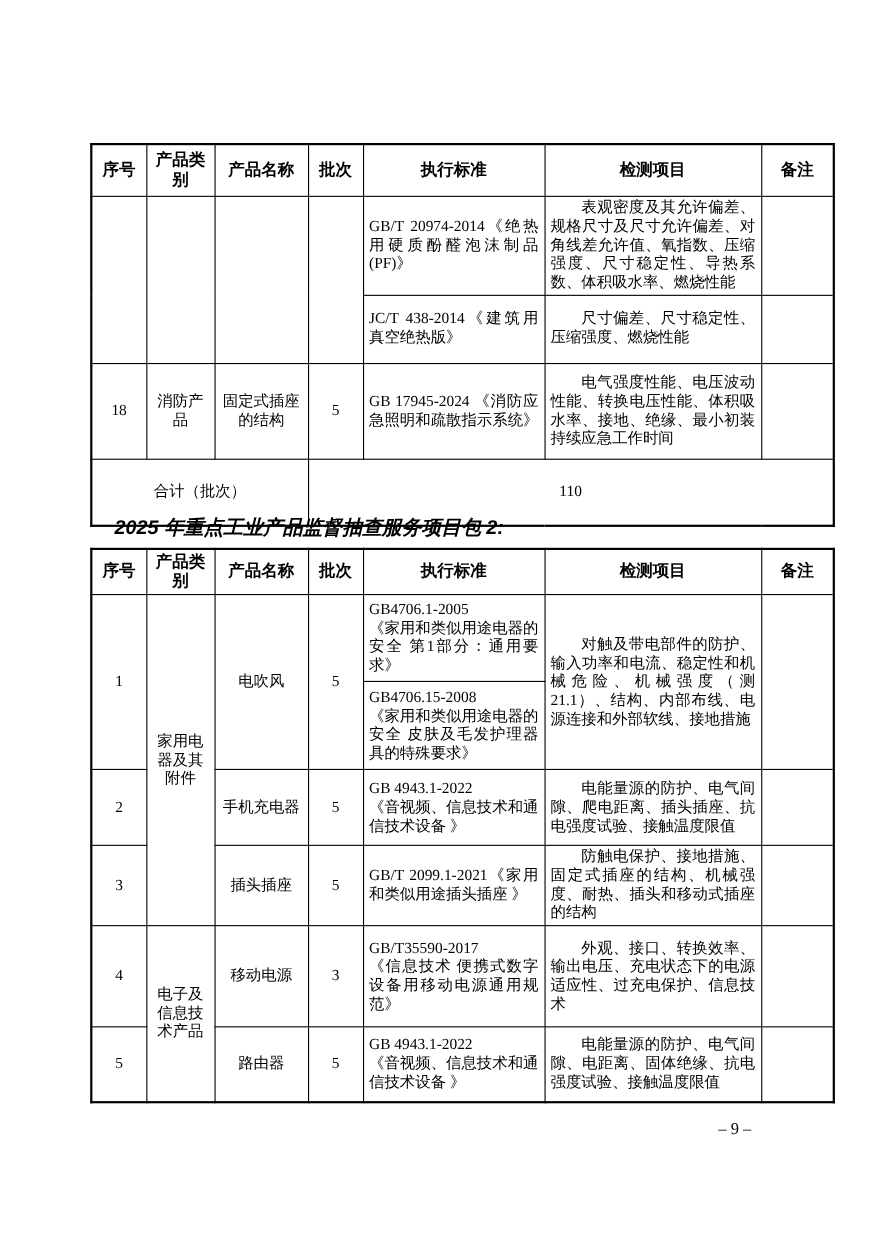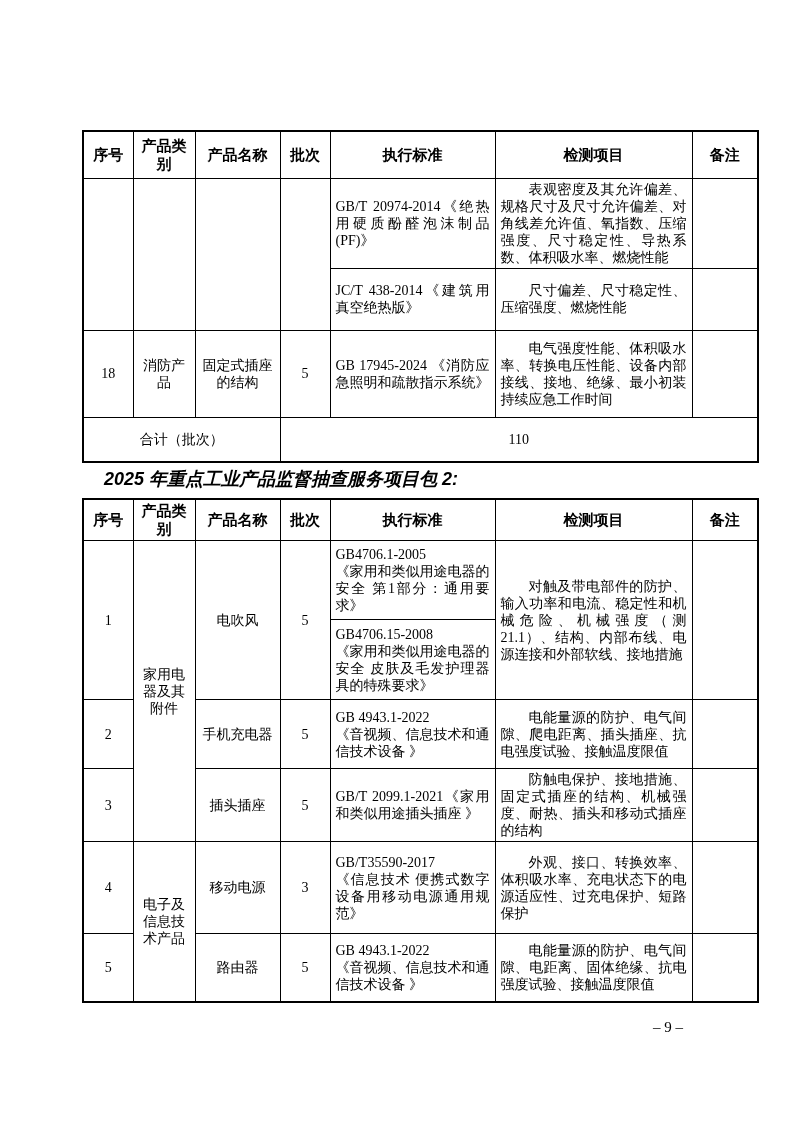--- a/index.html
+++ b/index.html
@@ -78,24 +78,24 @@
     <td class="std">JC/T 438-2014《建筑用真空绝热版》</td>
     <td class="itm">尺寸偏差、尺寸稳定性、压缩强度、燃烧性能</td>
     <td class="blank"></td>
   </tr>
   <tr style="height:87px">
     <td class="c">18</td>
     <td class="c">消防产品</td>
     <td class="c">固定式插座的结构</td>
     <td class="c">5</td>
     <td class="std">GB 17945-2024 《消防应急照明和疏散指示系统》</td>
-    <td class="itm">电气强度性能、体积吸水率、转换电压性能、设备内部接线、接地、绝缘、最小初装持续应急工作时间</td>
+    <td class="itm">电气强度性能、电压波动性能、转换电压性能、体积吸水率、接地、绝缘、最小初装持续应急工作时间</td>
     <td class="blank"></td>
   </tr>
-  <tr style="height:45px">
+  <tr style="height:61px">
     <td class="c" colspan="3">合计（批次）</td>
     <td class="c" colspan="4">110</td>
   </tr>
 </tbody>
   </table>
 
 <div class="section-title">2025 年重点工业产品监督抽查服务项目包 2:</div>
 
 <table id="table2" class="doc-table">
   <colgroup>
@@ -148,21 +148,21 @@
     <td class="itm">防触电保护、接地措施、固定式插座的结构、机械强度、耐热、插头和移动式插座的结构</td>
     <td class="blank"></td>
   </tr>
   <tr style="height:92px">
     <td class="c">4</td>
     <td class="c" rowspan="2">电子及信息技术产品</td>
     <td class="c">移动电源</td>
     <td class="c">3</td>
     <td class="std">GB/T35590-2017
 《信息技术 便携式数字设备用移动电源通用规范》</td>
-    <td class="itm">外观、接口、转换效率、体积吸水率、充电状态下的电源适应性、过充电保护、短路保护</td>
+    <td class="itm">外观、接口、转换效率、输出电压、充电状态下的电源适应性、过充电保护、信息技术</td>
     <td class="blank"></td>
   </tr>
   <tr style="height:68px">
     <td class="c">5</td>
     <td class="c">路由器</td>
     <td class="c">5</td>
     <td class="std">GB 4943.1-2022
 《音视频、信息技术和通信技术设备 》</td>
     <td class="itm">电能量源的防护、电气间隙、电距离、固体绝缘、抗电强度试验、接触温度限值</td>
     <td class="blank"></td>

